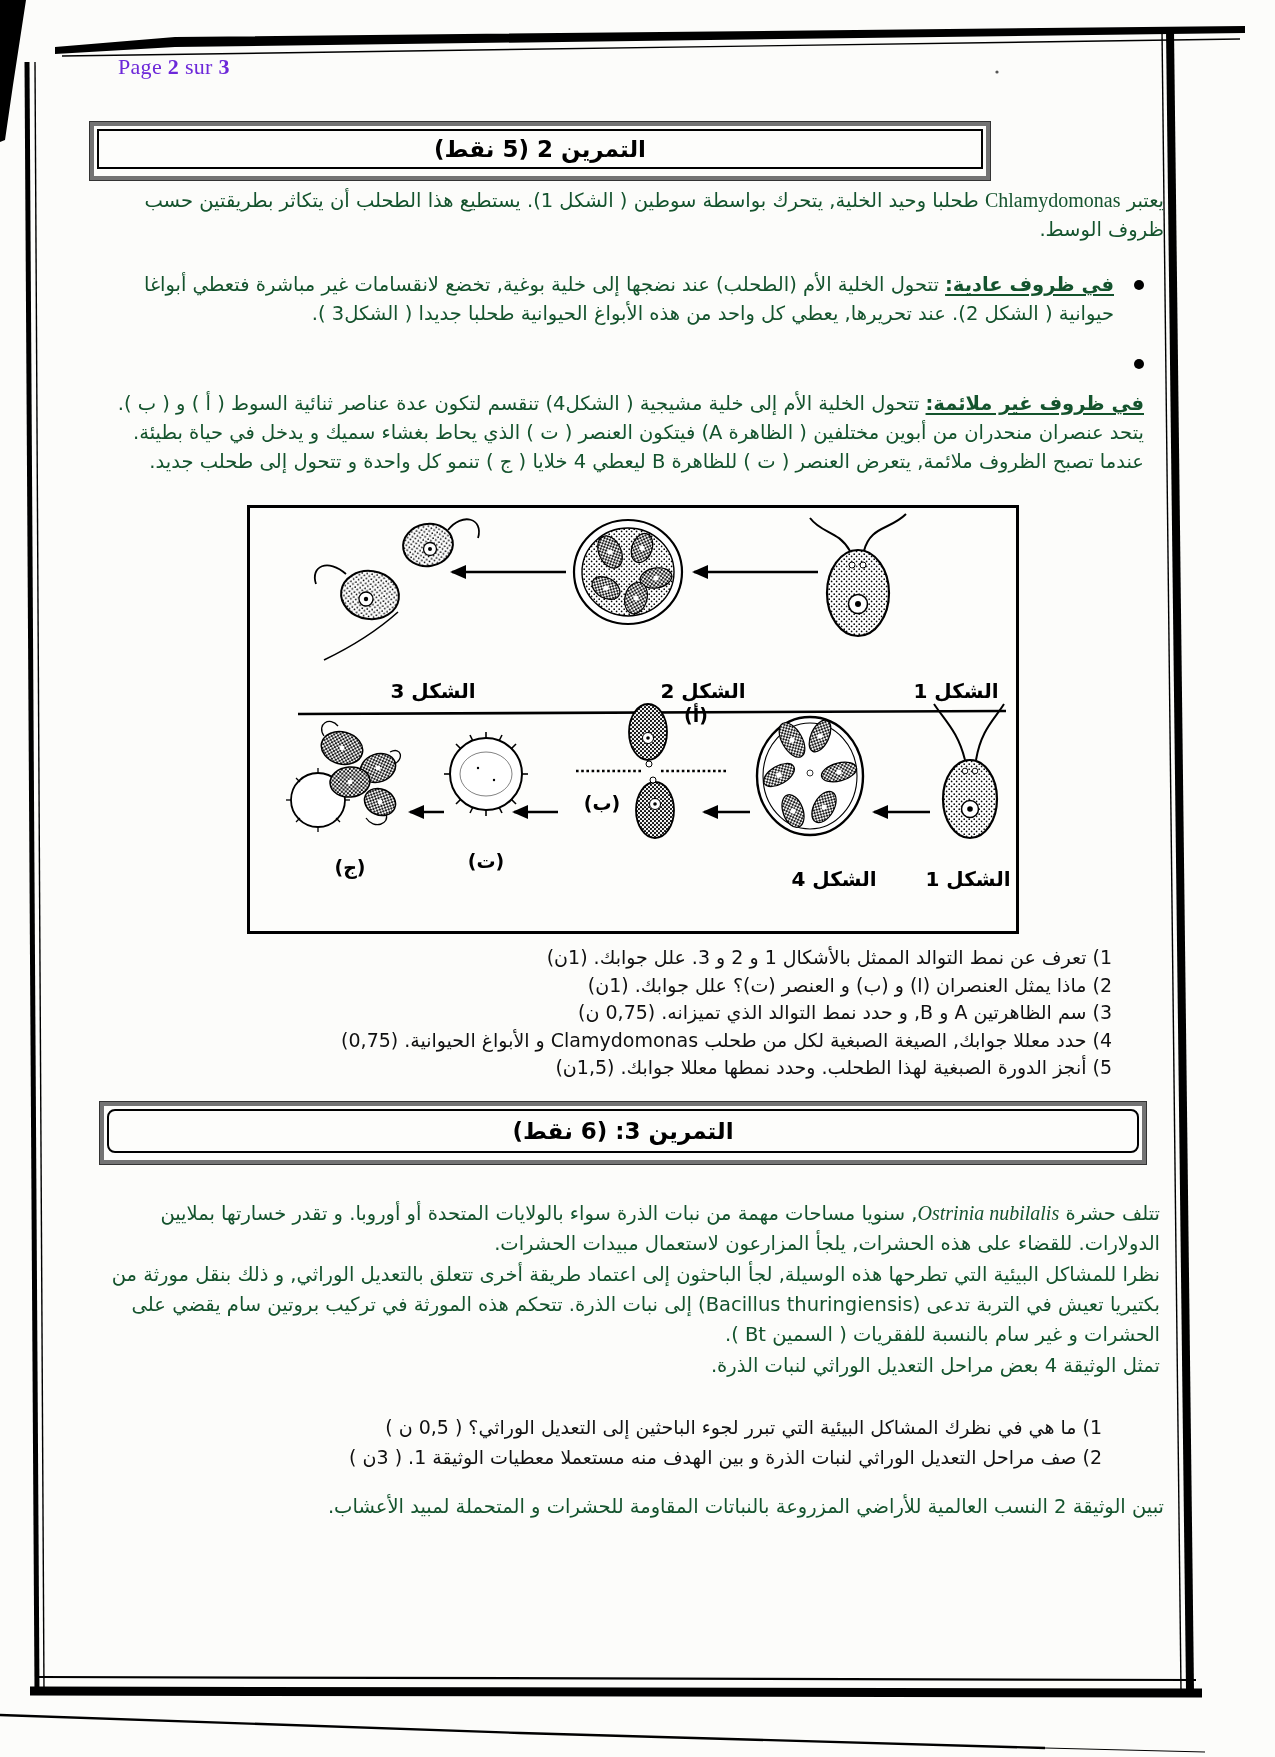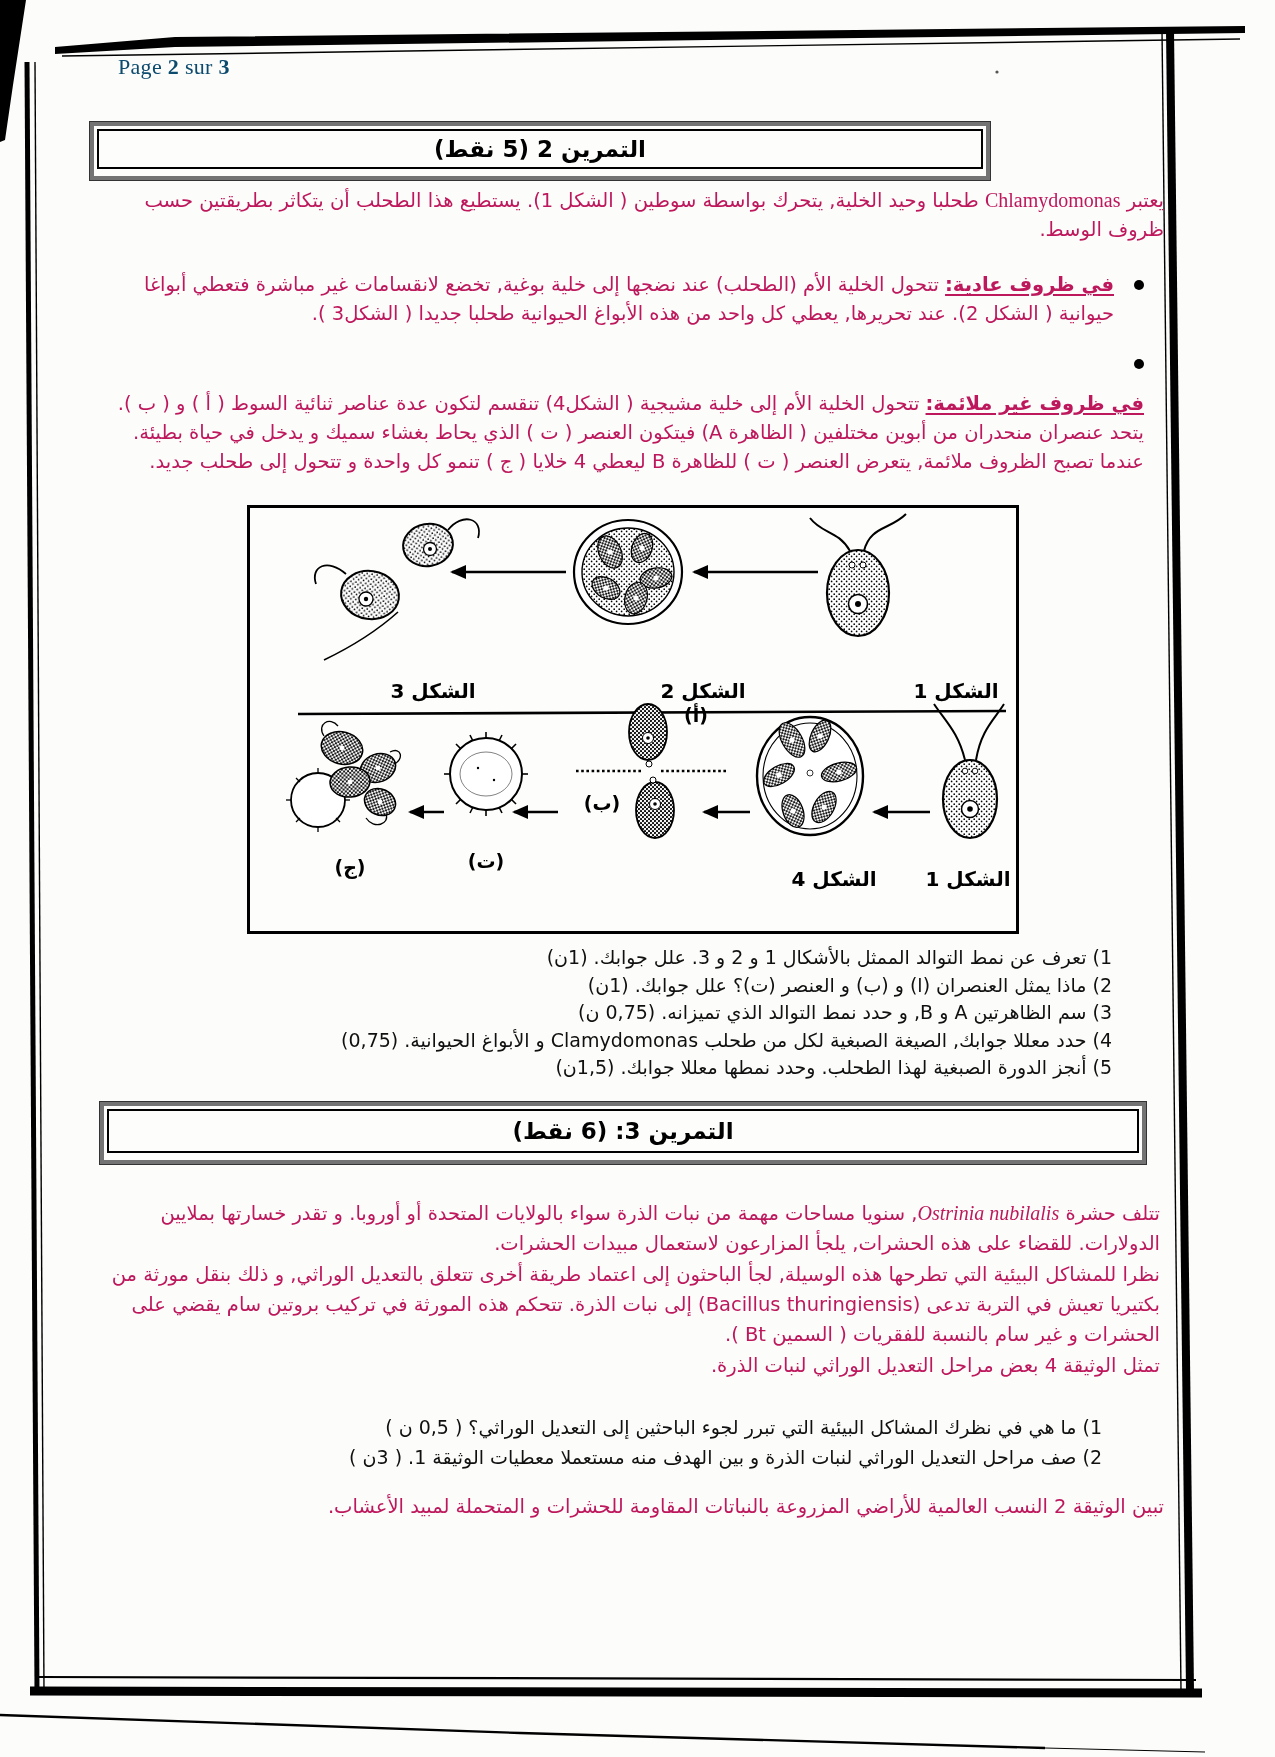--- a/index.html
+++ b/index.html
@@ -5,33 +5,33 @@
   html,body{margin:0;padding:0;background:#8a8a8a;}
   .sheet{
     position:relative;width:1275px;height:1757px;margin:0 auto;
     background:#fcfcfa;color:#121212;overflow:hidden;
     font-family:"DejaVu Sans",sans-serif;
   }
   .abs{position:absolute;}
   
   .page-header{
     left:118px;top:54px;font-family:"Liberation Serif",serif;
-    font-size:22px;letter-spacing:.3px;color:#0c4a6e;
+    font-size:22px;letter-spacing:.3px;color:#6d28d9;
   }
   .page-header b{font-weight:bold;}
   
   .exbox{border:4px solid #737373;background:#fdfdfb;box-shadow:0 0 0 1px #333;}
   .exbox .inner{
     border:2px solid #000;margin:3px;display:flex;align-items:center;justify-content:center;
   }
   .extitle{
     direction:rtl;font-weight:bold;font-size:23px;color:#000;
   }
   
-  .ar{direction:rtl;text-align:right;font-size:19.5px;line-height:29px;color:#be185d;}
+  .ar{direction:rtl;text-align:right;font-size:19.5px;line-height:29px;color:#14532d;}
   .latin{font-family:"Liberation Serif",serif;font-size:20px;}
   .species{font-family:"Liberation Serif",serif;font-style:italic;font-size:20px;}
   .lead{font-weight:bold;text-decoration:underline;text-decoration-thickness:2px;text-underline-offset:3px;}
   .bullet{display:flex;direction:rtl;gap:20px;}
   .bullet .dot{flex:none;width:10px;height:10px;border-radius:50%;background:#000;margin-top:10px;}
   .bullet .btxt{flex:1;}
   
   .qlist{direction:rtl;text-align:right;font-size:19px;line-height:27.5px;color:#101010;}
   .qlist div{white-space:normal;}
   .q3{line-height:30px;}
@@ -246,21 +246,21 @@
 
   <div class="abs qlist" style="left:150px;top:944px;width:962px;">
     <div>1) تعرف عن نمط التوالد الممثل بالأشكال 1 و 2 و 3. علل جوابك. (1ن)</div>
     <div>2) ماذا يمثل العنصران (ا) و (ب) و العنصر (ت)؟ علل جوابك. (1ن)</div>
     <div>3) سم الظاهرتين A و B, و حدد نمط التوالد الذي تميزانه. (0,75 ن)</div>
     <div>4) حدد معللا جوابك, الصيغة الصبغية لكل من طحلب Clamydomonas و الأبواغ الحيوانية. (0,75)</div>
     <div>5) أنجز الدورة الصبغية لهذا الطحلب. وحدد نمطها معللا جوابك. (1,5ن)</div>
   </div>
 
   <div class="abs exbox" style="left:100px;top:1102px;width:1038px;height:54px;">
-    <div class="inner" style="height:40px;">
+    <div class="inner" style="height:40px;border-radius:8px;">
       <span class="extitle">التمرين 3: (6 نقط)</span>
     </div>
   </div>
 
   <div class="abs ar" style="left:96px;top:1198px;width:1068px;line-height:30px;">
     <p class="para">
       <span>تتلف حشرة </span><span class="species">Ostrinia nubilalis</span><span>, سنويا مساحات مهمة من نبات الذرة سواء بالولايات المتحدة أو  أوروبا. و تقدر خسارتها بملايين الدولارات. للقضاء على هذه الحشرات, يلجأ المزارعون لاستعمال مبيدات الحشرات.</span>
     </p>
     <p class="para">نظرا للمشاكل البيئية التي تطرحها هذه الوسيلة, لجأ الباحثون إلى اعتماد طريقة أخرى تتعلق بالتعديل الوراثي, و ذلك بنقل مورثة من بكتيريا تعيش في التربة تدعى (Bacillus thuringiensis) إلى نبات الذرة. تتحكم هذه المورثة في تركيب بروتين سام يقضي على الحشرات و غير سام بالنسبة للفقريات ( السمين Bt ).</p>
     <p class="para">تمثل الوثيقة 4 بعض مراحل التعديل الوراثي لنبات الذرة.</p>

